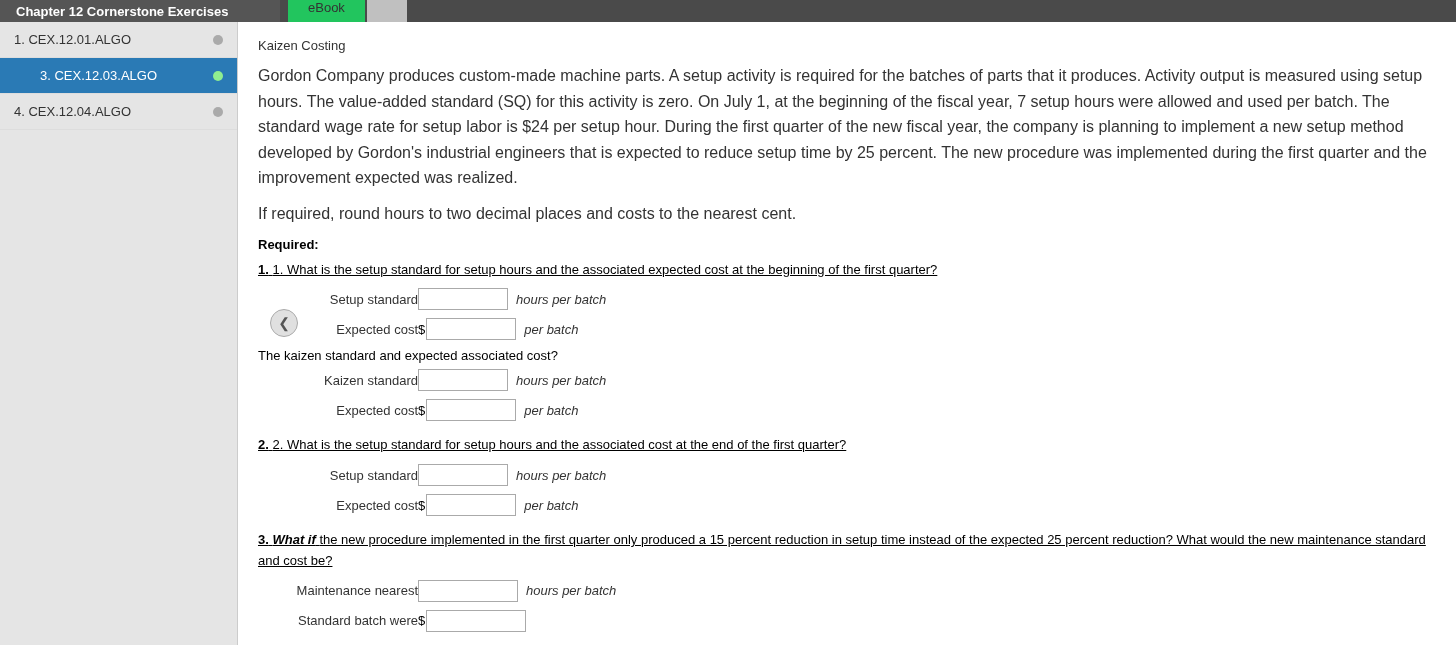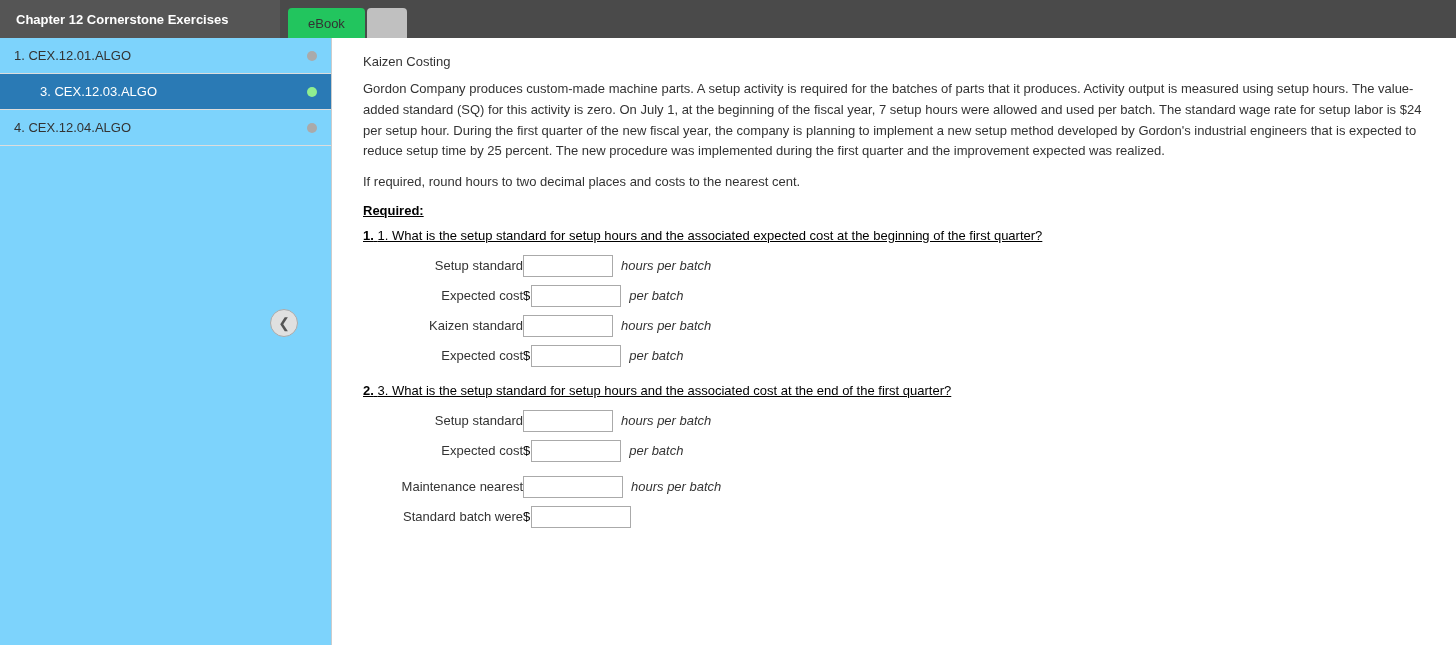--- a/index.html
+++ b/index.html
@@ -1,48 +1,48 @@
 <!DOCTYPE html>
 <html><head>
   <meta charset="utf-8">
   <style>
     * { box-sizing: border-box; margin: 0; padding: 0; }
     body { font-family: Arial, sans-serif; font-size: 13px; background: #fff; }
 
     .app-container { display: flex; flex-direction: column; height: 645px; width: 1456px; overflow: hidden; }
 
     
-    .top-header { background: #4a4a4a; display: flex; align-items: stretch; height: 38px; }
+    .top-header { background: #4a4a4a; display: flex; align-items: stretch; height: 22px; }
     .chapter-title { background: #555; color: #fff; font-weight: bold; font-size: 13px; padding: 0 16px; display: flex; align-items: center; min-width: 280px; }
     .tab-bar { display: flex; align-items: flex-end; padding-left: 8px; }
     .tab { background: #e8e8e8; border-top-left-radius: 4px; border-top-right-radius: 4px; padding: 6px 20px; font-size: 13px; color: #333; cursor: pointer; margin-right: 2px; height: 30px; display: flex; align-items: center; }
     .tab.active { background: #22c55e; }
     .tab.inactive { background: #c0c0c0; color: #666; }
 
     
     .main-area { display: flex; flex: 1; overflow: hidden; }
 
     
-    .sidebar { width: 332px; background: #7dd3fc; border-right: 1px solid #ccc; overflow-y: auto; flex-shrink: 0; }
+    .sidebar { width: 238px; background: #e5e5e5; border-right: 1px solid #ccc; overflow-y: auto; flex-shrink: 0; }
     .sidebar-item { display: flex; align-items: center; padding: 10px 14px; border-bottom: 1px solid #ddd; cursor: pointer; font-size: 13px; color: #333; position: relative; }
     .sidebar-item.active { background: #2a7ab5; color: #fff; padding-left: 40px; }
     .sidebar-item.active .dot { background: #7fc97f; }
     .dot { width: 10px; height: 10px; border-radius: 50%; background: #888; margin-left: auto; flex-shrink: 0; }
     .sidebar-item.active .dot { background: #90ee90; }
     .sidebar-item:not(.active) .dot { background: #aaa; }
 
     
-    .content-area { flex: 1; overflow-y: auto; padding: 16px 31px; position: relative; }
+    .content-area { flex: 1; overflow-y: auto; padding: 16px 20px; position: relative; }
 
     
     .collapse-btn { position: absolute; left: 270px; top: 50%; transform: translateY(-50%); z-index: 10; background: #e0e0e0; border: 1px solid #aaa; border-radius: 50%; width: 28px; height: 28px; display: flex; align-items: center; justify-content: center; cursor: pointer; font-size: 14px; color: #555; }
 
     .section-title { font-size: 13px; color: #333; margin-bottom: 10px; }
-    .problem-text { font-size: 13px; color: #333; line-height: 1.6; margin-bottom: 10px; }
-    .required-label { font-weight: bold; margin-bottom: 8px; font-size: 13px; text-decoration: underline; }
+    .problem-text { font-size: 16px; color: #333; line-height: 1.6; margin-bottom: 10px; }
+    .required-label { font-weight: bold; margin-bottom: 8px; font-size: 13px; }
     .question-block { margin-bottom: 14px; }
     .question-label { font-size: 13px; margin-bottom: 8px; line-height: 1.6; text-decoration: underline; }
     .question-label strong { font-weight: bold; }
     .question-label em { font-style: italic; font-weight: bold; }
     .input-row { display: flex; align-items: center; margin-bottom: 8px; padding-left: 0; }
     .input-label { width: 160px; font-size: 13px; color: #333; flex-shrink: 0; text-align: right; }
     .dollar-sign { font-size: 13px; margin-right: 1px; }
     .text-input { border: 1px solid #aaa; height: 22px; width: 90px; padding: 2px 4px; font-size: 13px; }
     .text-input-wide { border: 1px solid #aaa; height: 22px; width: 100px; padding: 2px 4px; font-size: 13px; }
     .unit-label { font-size: 13px; color: #333; margin-left: 8px; font-style: italic; }
@@ -100,55 +100,61 @@
           <span class="unit-label">hours per batch</span>
         </div>
 
         <div class="input-row">
           <span class="input-label">Expected cost</span>
           <span class="dollar-sign">$</span>
           <input class="text-input" type="text" style="">
           <span class="unit-label">per batch</span>
         </div>
 
+        <p class="subsection-label">The kaizen standard and expected associated cost?</p>
 
         <div class="input-row">
           <span class="input-label">Kaizen standard</span>
           <input class="text-input" type="text" style="">
           <span class="unit-label">hours per batch</span>
         </div>
 
         <div class="input-row">
           <span class="input-label">Expected cost</span>
           <span class="dollar-sign">$</span>
           <input class="text-input" type="text" style="">
           <span class="unit-label">per batch</span>
         </div>
       </div>
 
       <div class="question-block">
         <p class="question-label">
-          <strong>2.</strong> <span>3. What is the setup standard for setup hours and the associated cost at the end of the first quarter?</span>
+          <strong>2.</strong> <span>2. What is the setup standard for setup hours and the associated cost at the end of the first quarter?</span>
         </p>
 
         <div class="input-row">
           <span class="input-label">Setup standard</span>
           <input class="text-input" type="text" style="">
           <span class="unit-label">hours per batch</span>
         </div>
 
         <div class="input-row">
           <span class="input-label">Expected cost</span>
           <span class="dollar-sign">$</span>
           <input class="text-input" type="text" style="">
           <span class="unit-label">per batch</span>
         </div>
       </div>
 
       <div class="question-block">
+        <p class="question-label">
+          <strong>3.</strong>
+          <em>What if</em>
+          <span> the new procedure implemented in the first quarter only produced a 15 percent reduction in setup time instead of the expected 25 percent reduction? What would the new maintenance standard and cost be?</span>
+        </p>
 
         <div class="input-row">
           <span class="input-label">Maintenance nearest</span>
           <input class="text-input-wide" type="text" style="">
           <span class="unit-label">hours per batch</span>
         </div>
 
         <div class="input-row">
           <span class="input-label">Standard batch were</span>
           <span class="dollar-sign">$</span>

